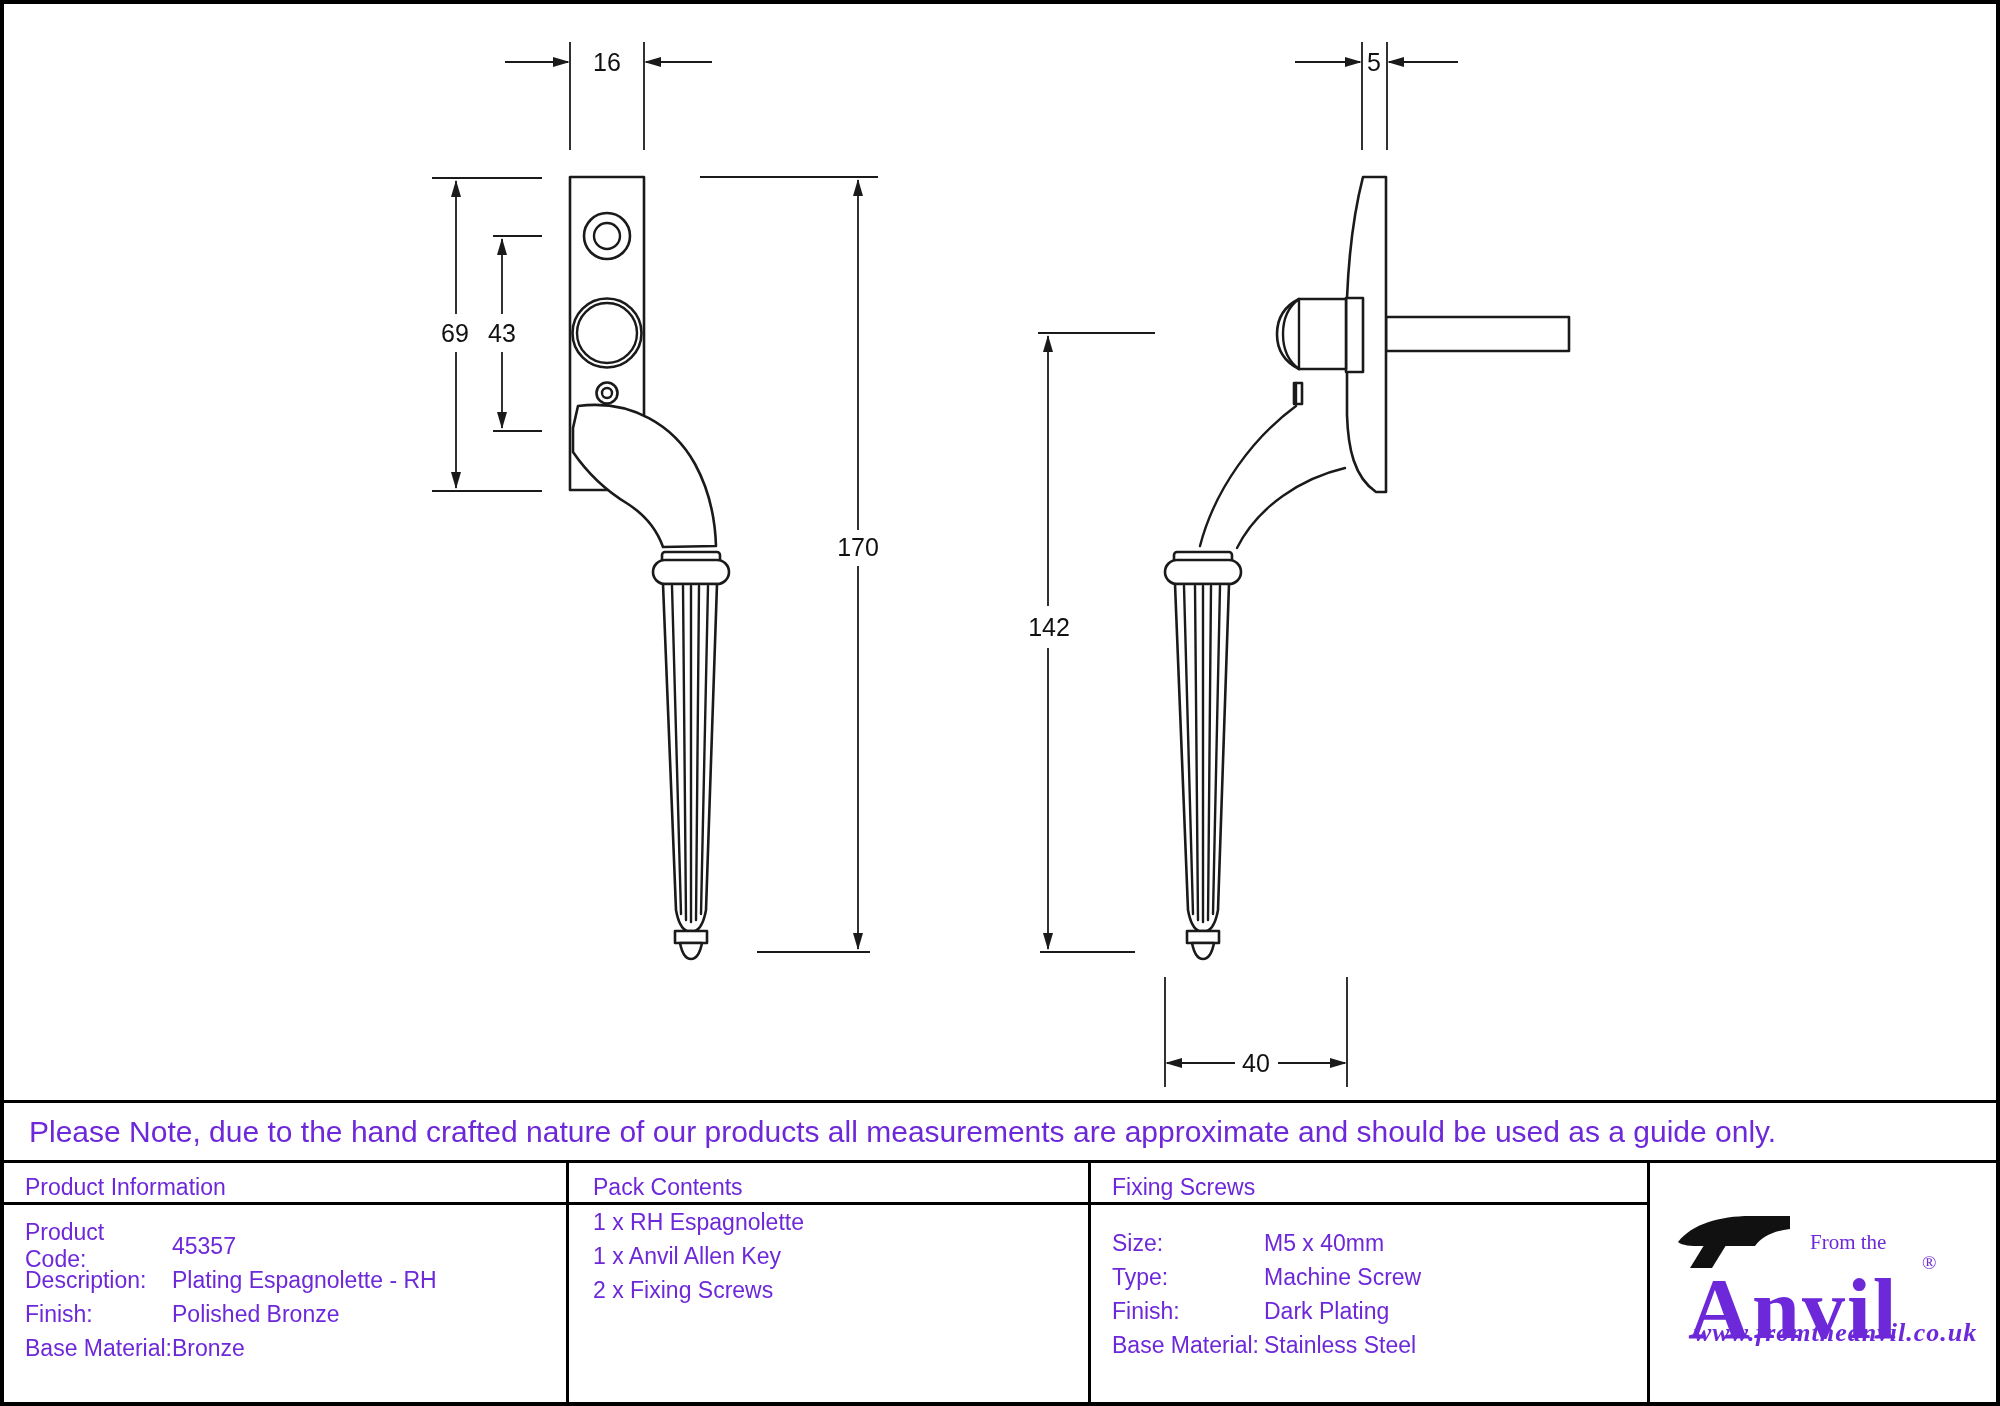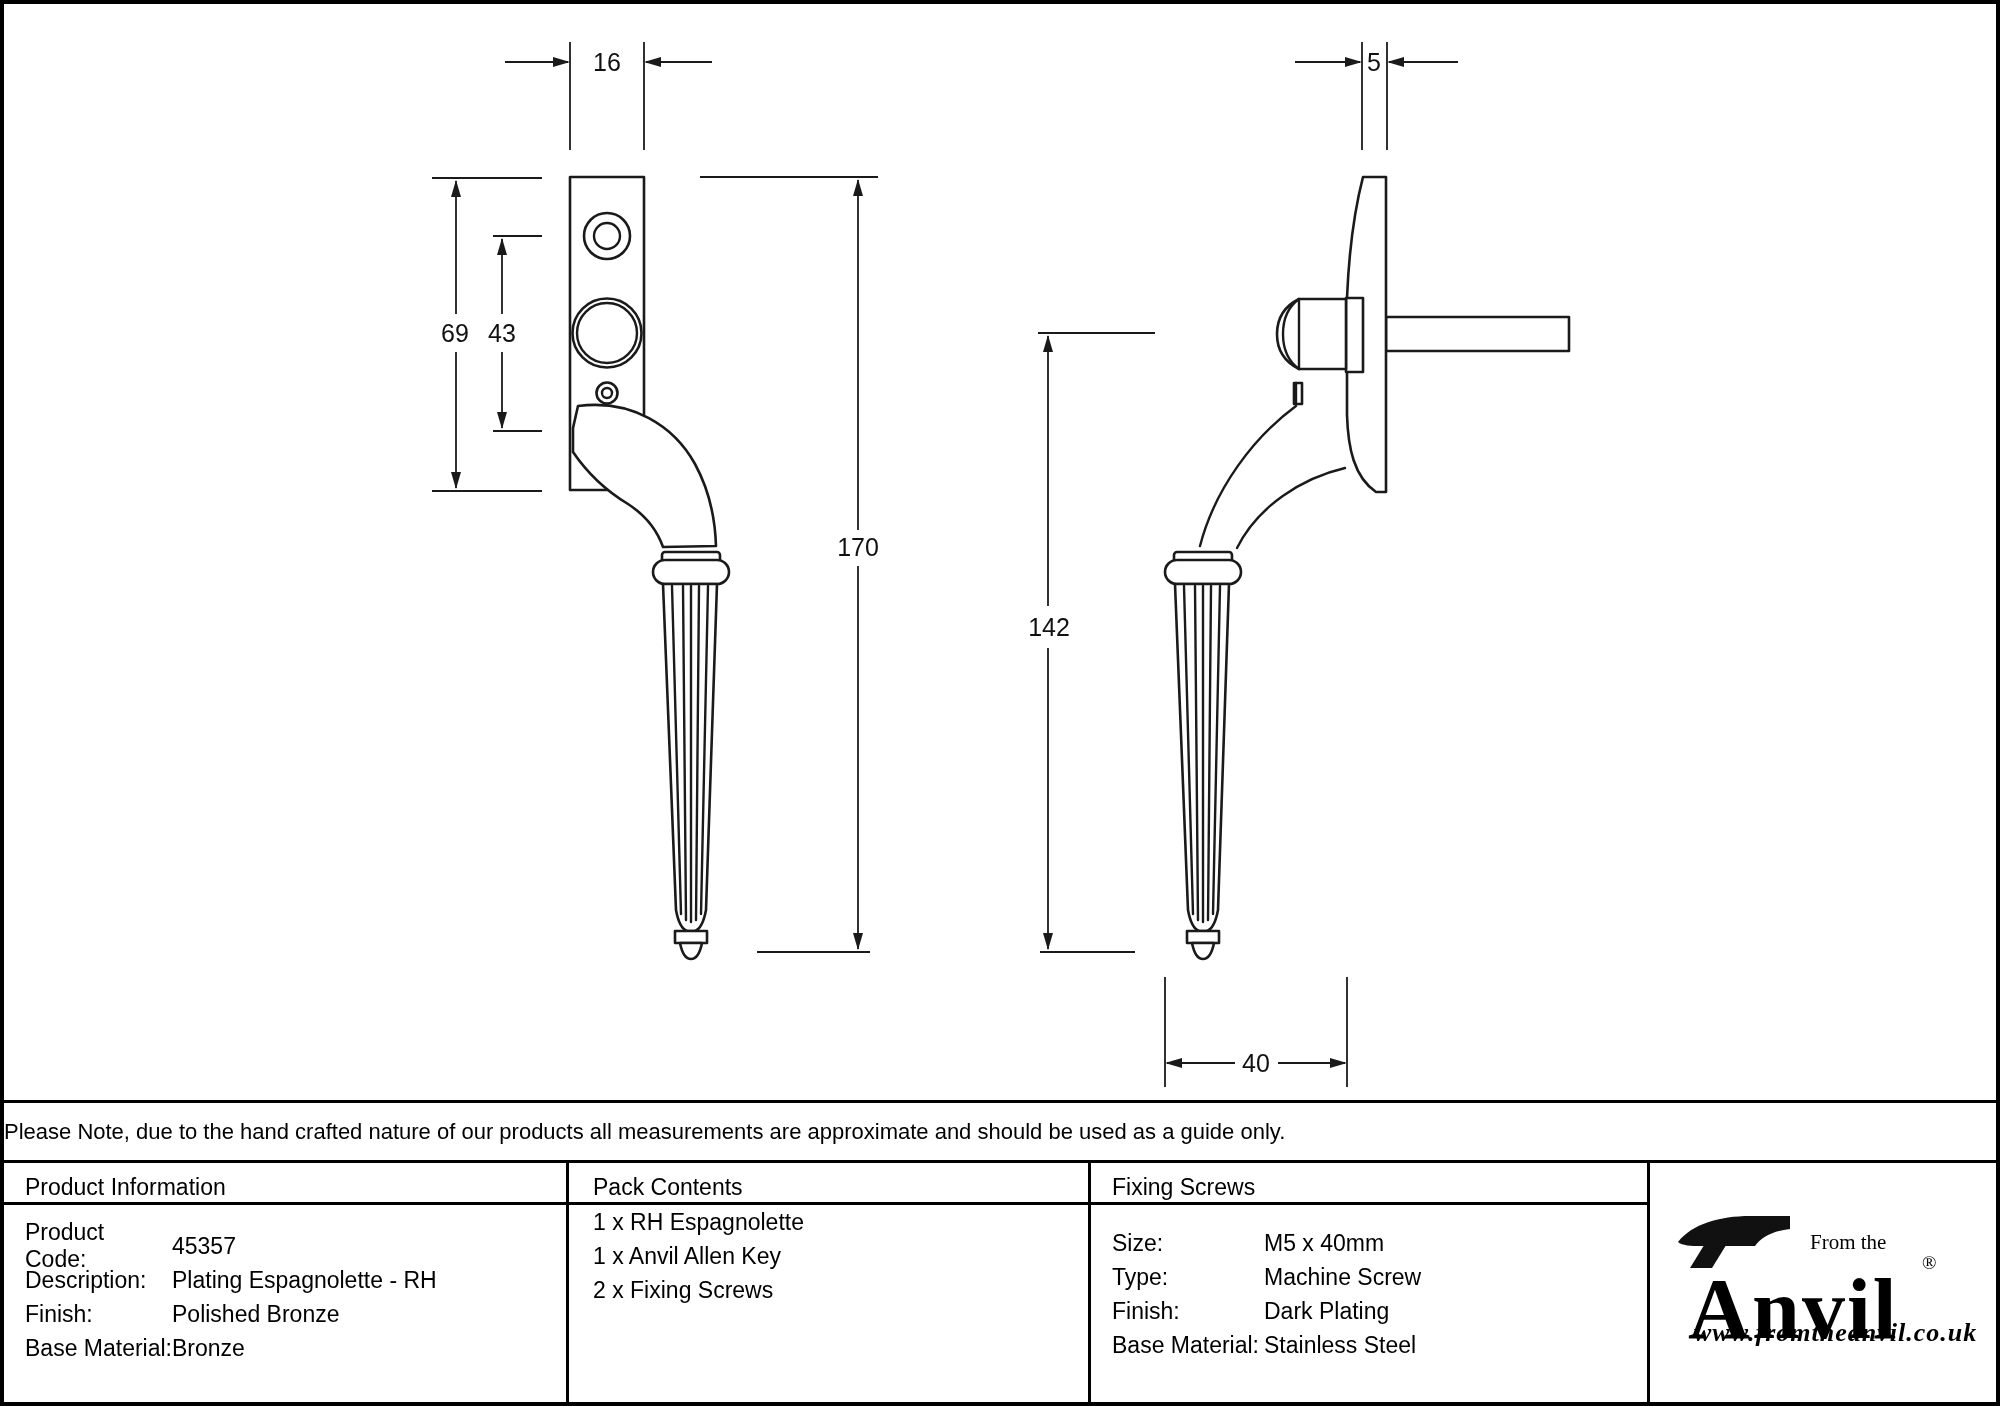--- a/index.html
+++ b/index.html
@@ -1,30 +1,30 @@
 <!DOCTYPE html>
 <html><head>
 <meta charset="utf-8">
 <style>
   html,body{margin:0;padding:0;background:#fff;}
   .page{position:relative;width:2000px;height:1406px;background:#fff;overflow:hidden;
-        font-family:"Liberation Sans",sans-serif;color:#000000;}
+        font-family:"Liberation Sans",sans-serif;color:#6d28d9;}
   .frame{position:absolute;inset:0;border:4px solid #000;pointer-events:none;z-index:30;}
   .hline{position:absolute;background:#000;height:3px;}
   .vline{position:absolute;background:#000;width:3px;}
   .drawing-svg{position:absolute;left:0;top:0;}
   
   .ol{fill:#fff;stroke:#1a1a1a;stroke-width:2.6;stroke-linejoin:round;}
   .ln{fill:none;stroke:#1a1a1a;stroke-width:2.4;stroke-linecap:round;stroke-linejoin:round;}
   .dim{stroke:#1a1a1a;stroke-width:1.8;fill:none;}
   .ah{fill:#1a1a1a;stroke:none;}
   .dimtext{font-family:"Liberation Sans",sans-serif;font-size:25px;fill:#111;text-anchor:middle;}
   
   .note-row{position:absolute;left:4px;right:4px;top:1103px;height:57px;display:flex;align-items:center;
-            font-size:22px;}
+            padding-left:25px;font-size:30px;}
   .th{position:absolute;height:42px;top:1166px;display:flex;align-items:center;font-size:23px;}
   .kv-col{position:absolute;top:1205px;}
   .kv-row{display:flex;height:34px;align-items:center;font-size:23px;}
   .kv-label{display:inline-block;flex:0 0 auto;}
   .list-row{height:34px;display:flex;align-items:center;font-size:23px;}
   
   .logo-cell{position:absolute;left:1650px;top:1166px;width:346px;height:236px;}
   .logo-inner{position:absolute;inset:0;}
   .brand-word{position:absolute;left:38px;top:100px;font-family:"Liberation Serif",serif;
               font-weight:700;font-size:86px;line-height:1;letter-spacing:2px;}

